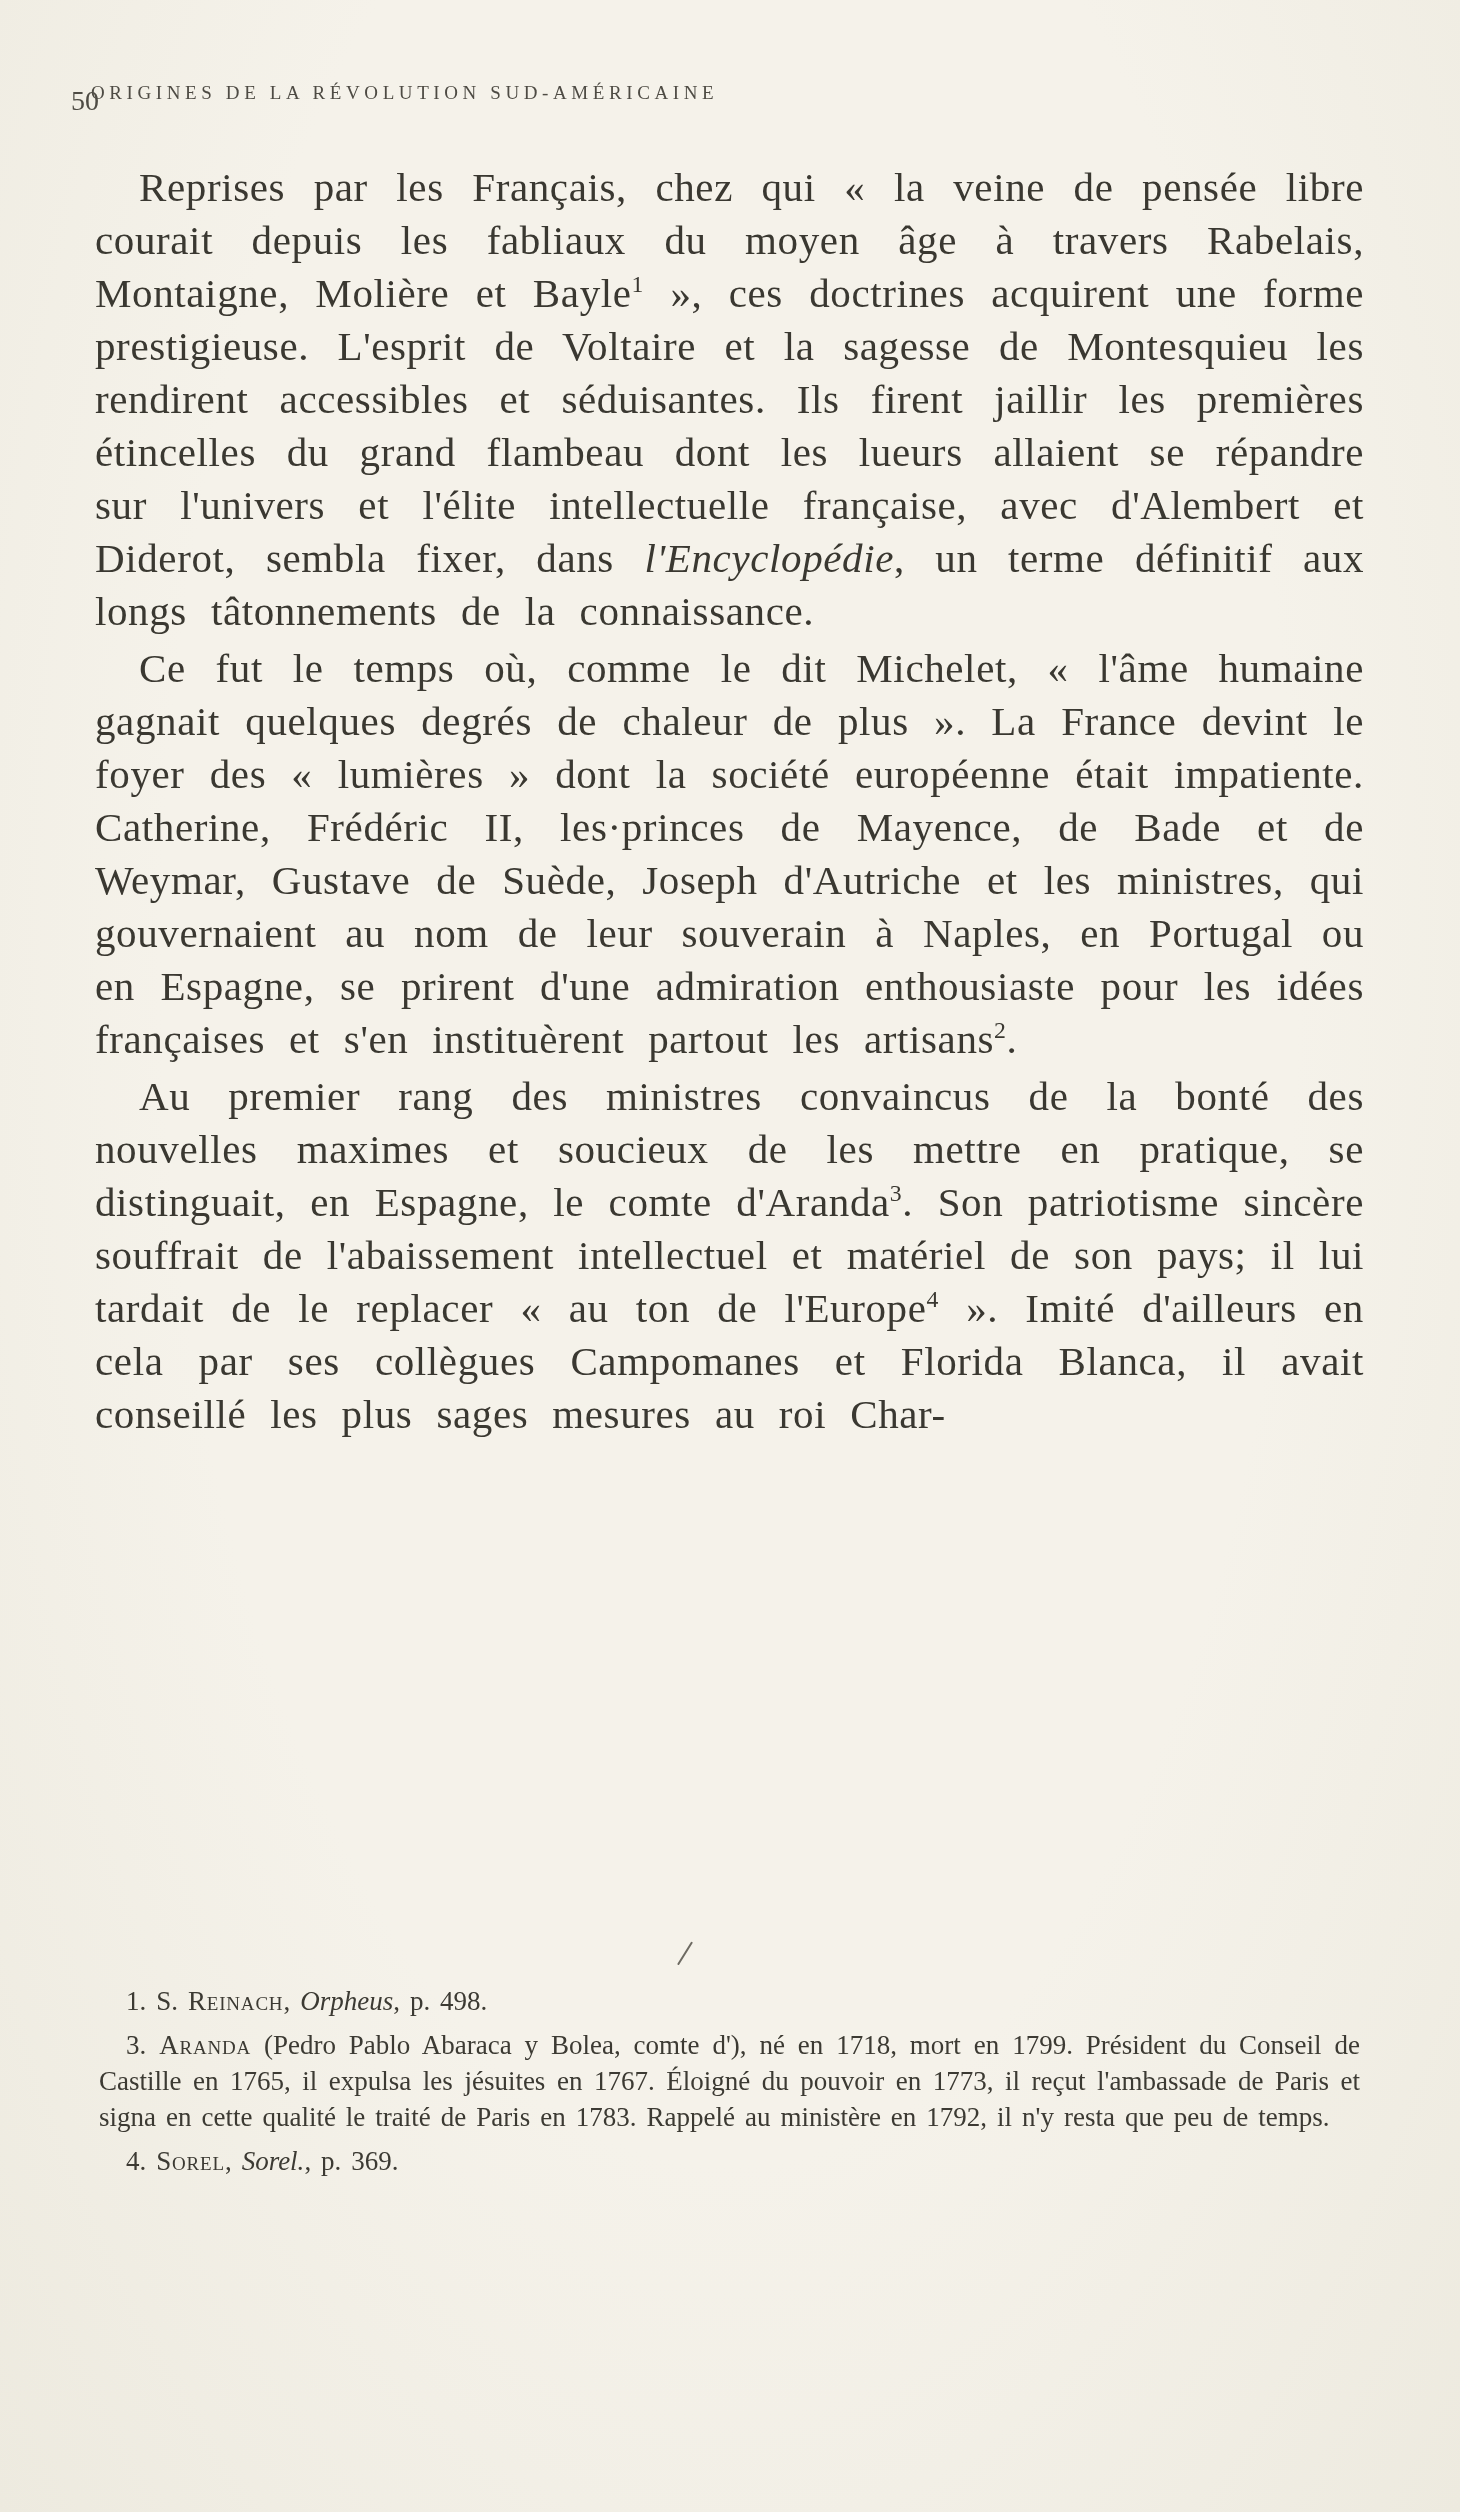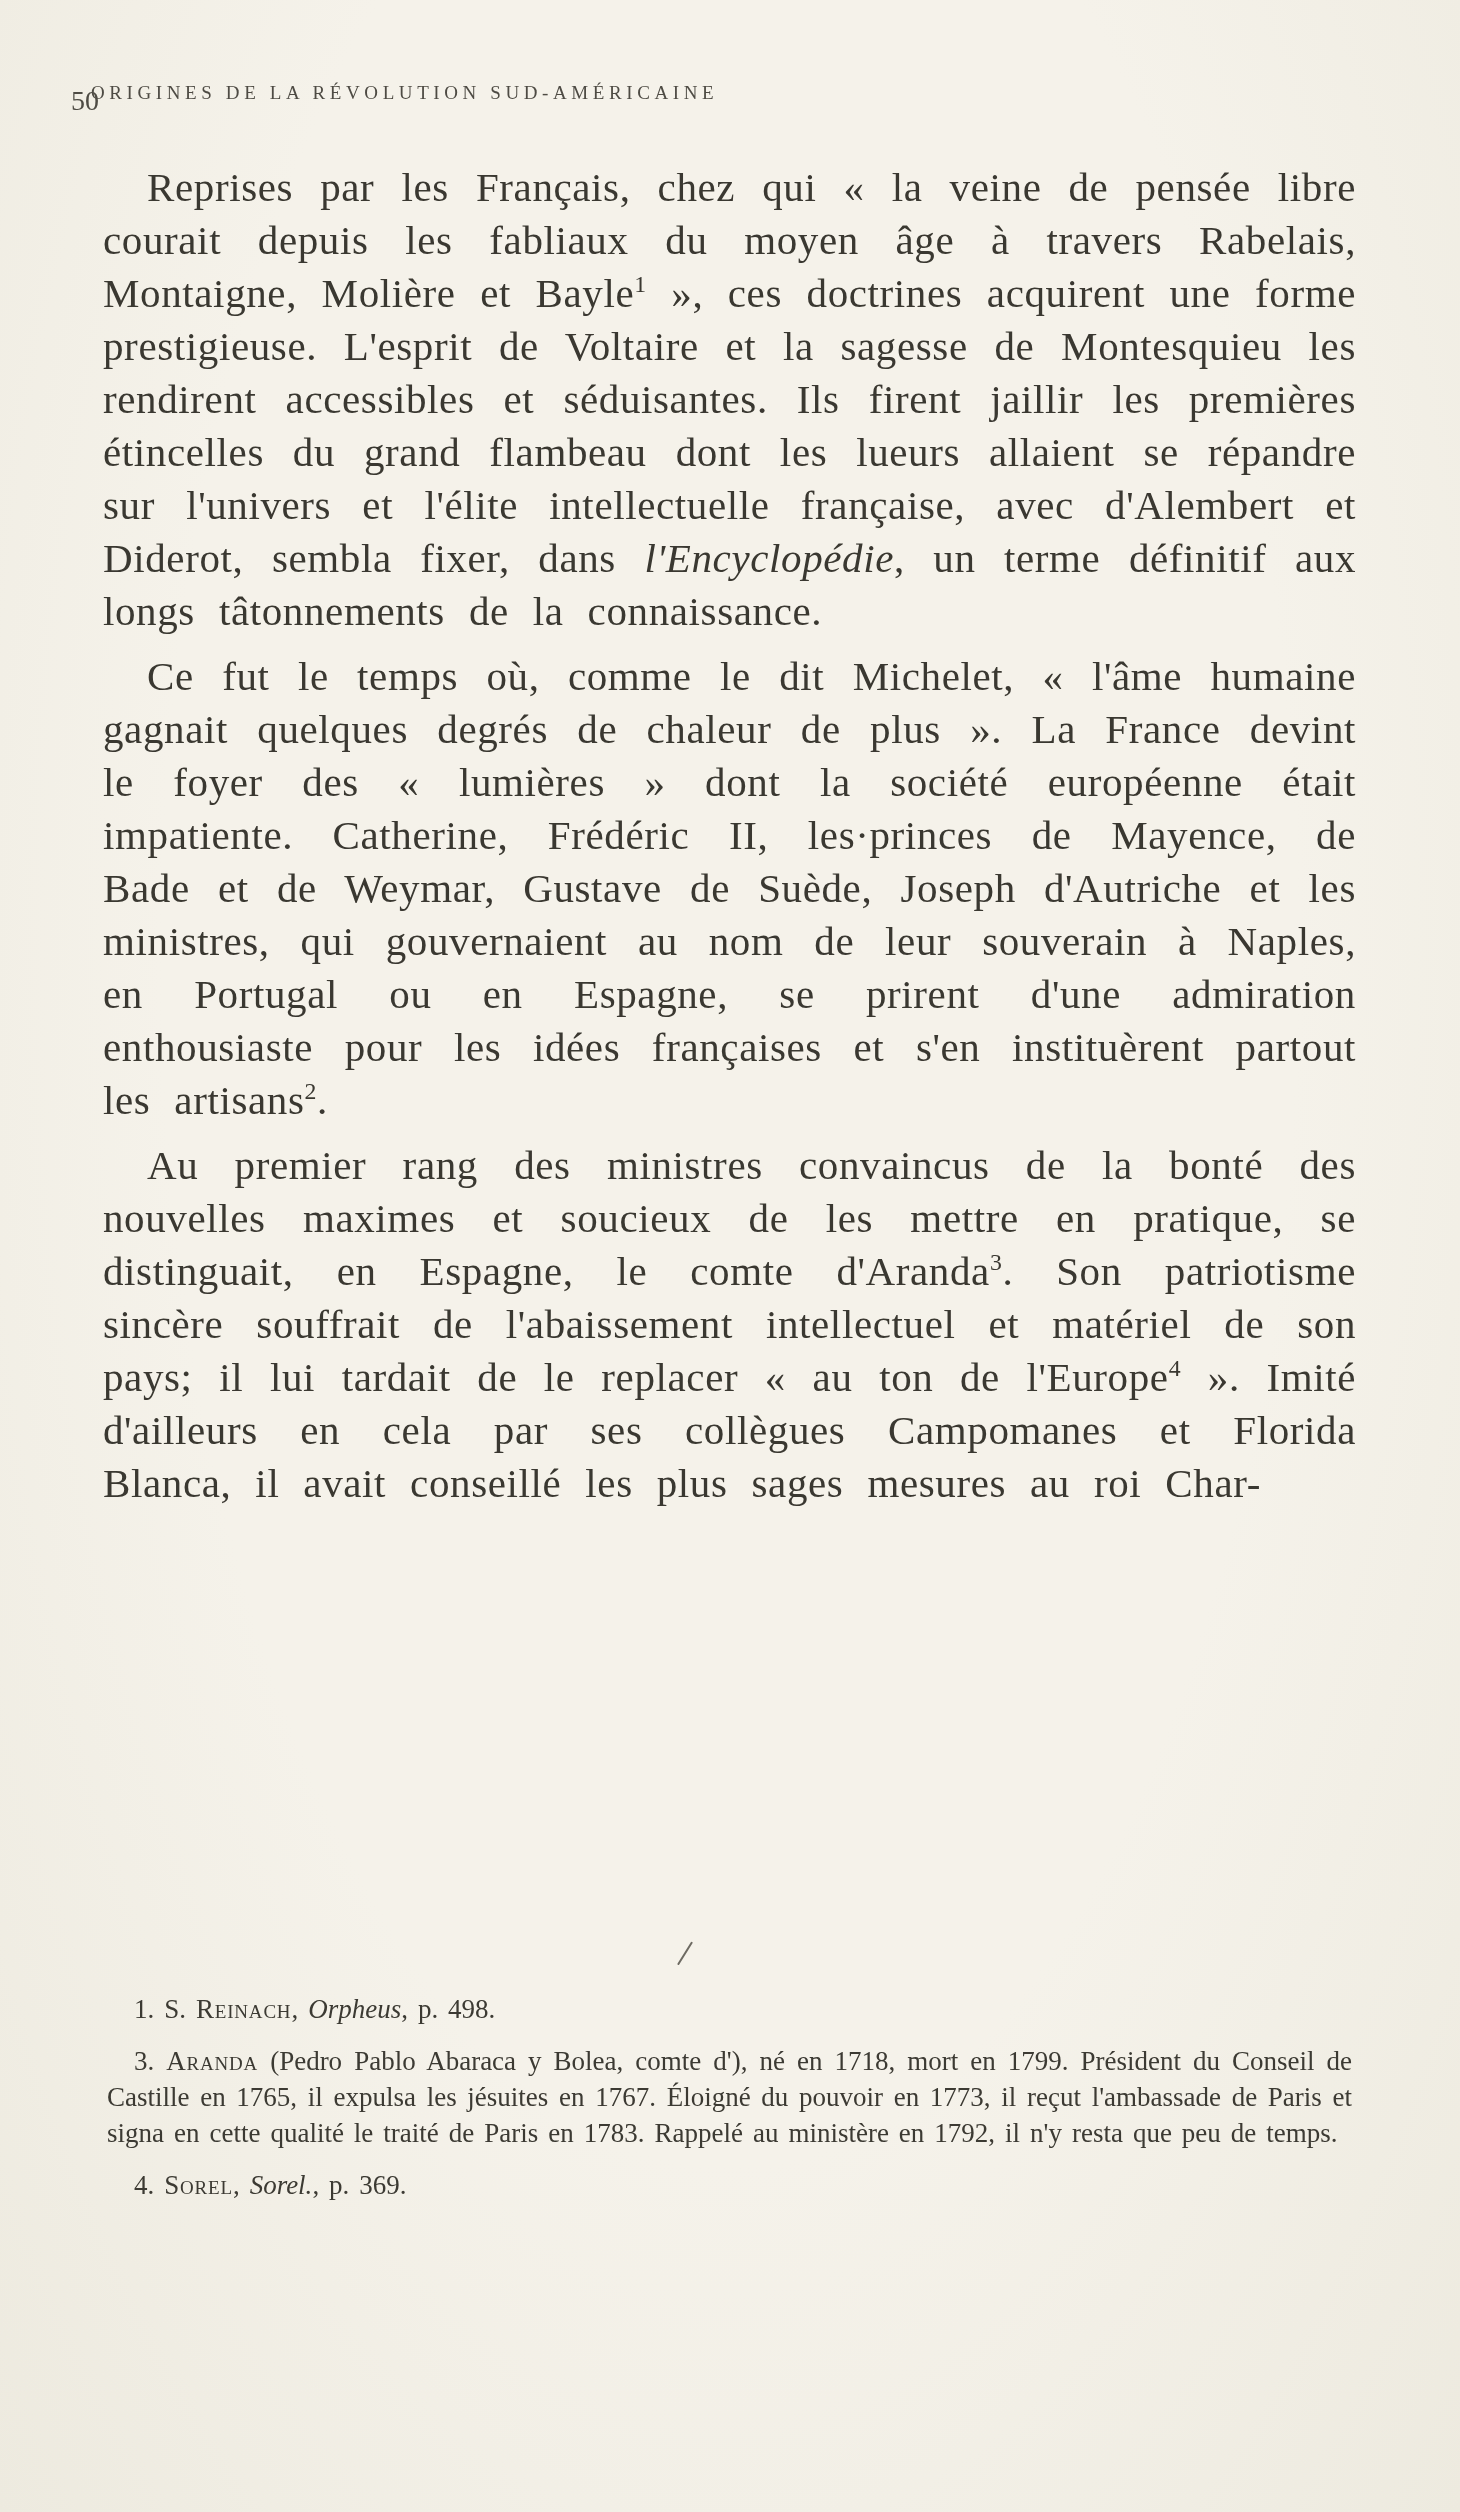--- a/index.html
+++ b/index.html
@@ -38,21 +38,21 @@
   .running-title {
     display: block;
     text-align: left;
     font-size: 19px;
     letter-spacing: 4.6px;
     color: #4e4b44;
     white-space: nowrap;
   }
   .body-text { }
   .para {
-    margin: 12px;
+    margin: 4px;
     font-size: 41px;
     line-height: 53px;
     text-align: justify;
     text-indent: 44px;
     word-spacing: 0.32em;
     letter-spacing: 0.015em;
     color: #3a3831;
   }
   .seg { }
   .italic { font-style: italic; }
@@ -65,21 +65,21 @@
     font-variant: small-caps;
     letter-spacing: 0.8px;
   }
   .footnotes {
     position: absolute;
     left: 91px;
     right: 92px;
     top: 1975px;
   }
   .fn {
-    margin: 16px;
+    margin: 8px;
     font-size: 27px;
     line-height: 36px;
     text-align: justify;
     text-indent: 27px;
     word-spacing: 0.12em;
     color: #3c3a33;
   }
   .pen-mark {
     position: absolute;
     left: 684px;

